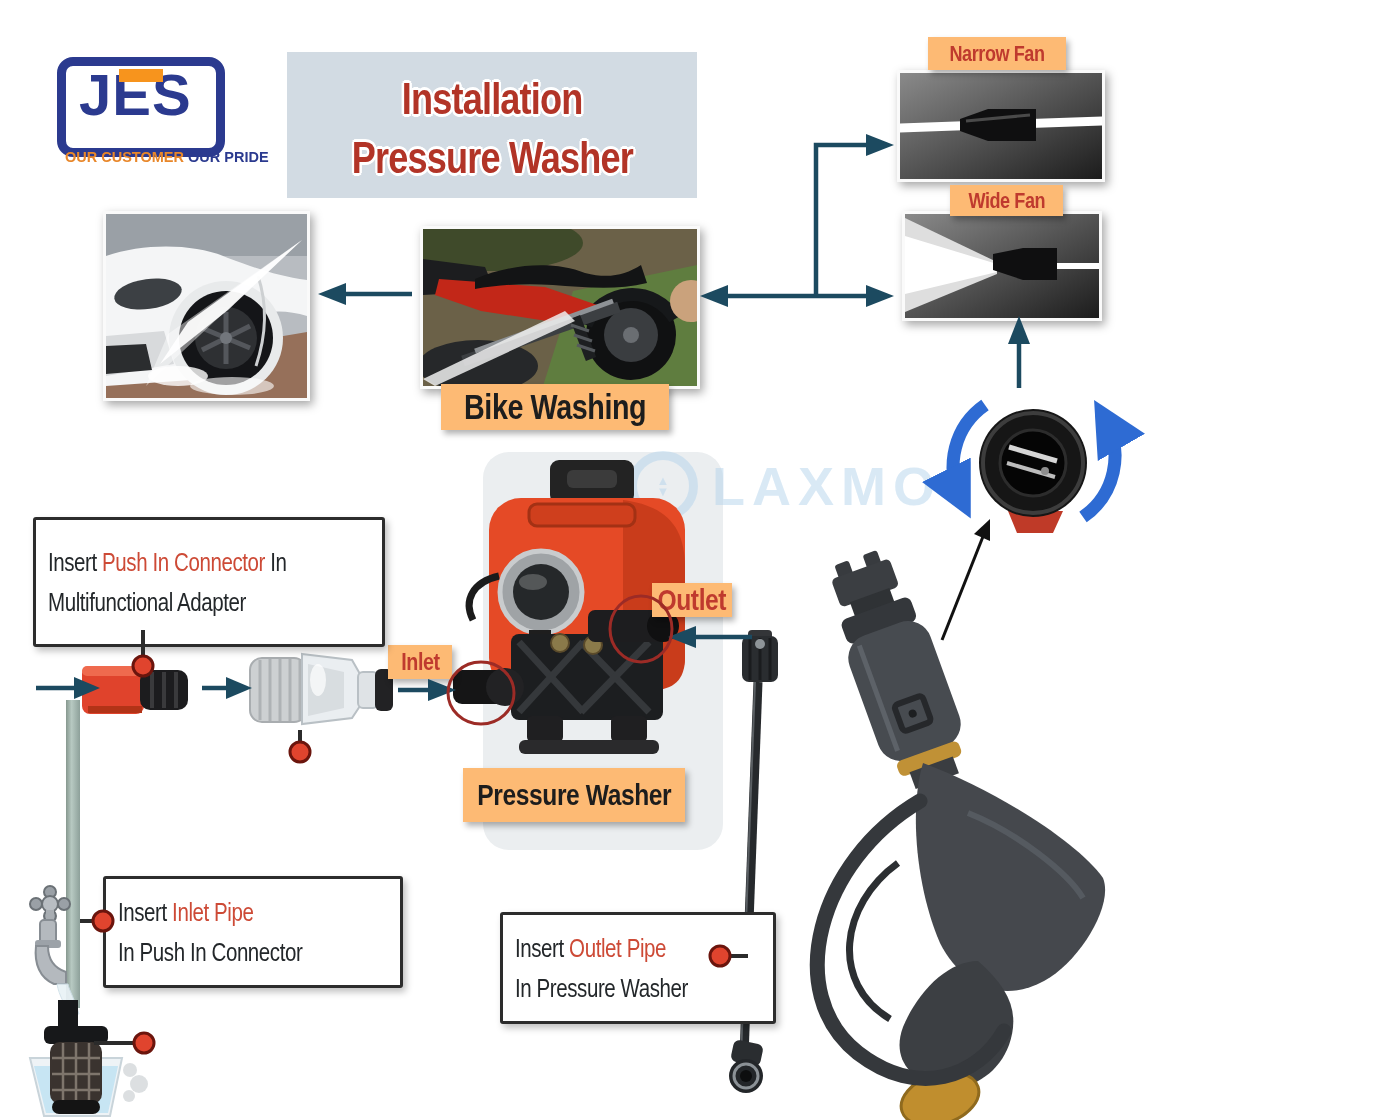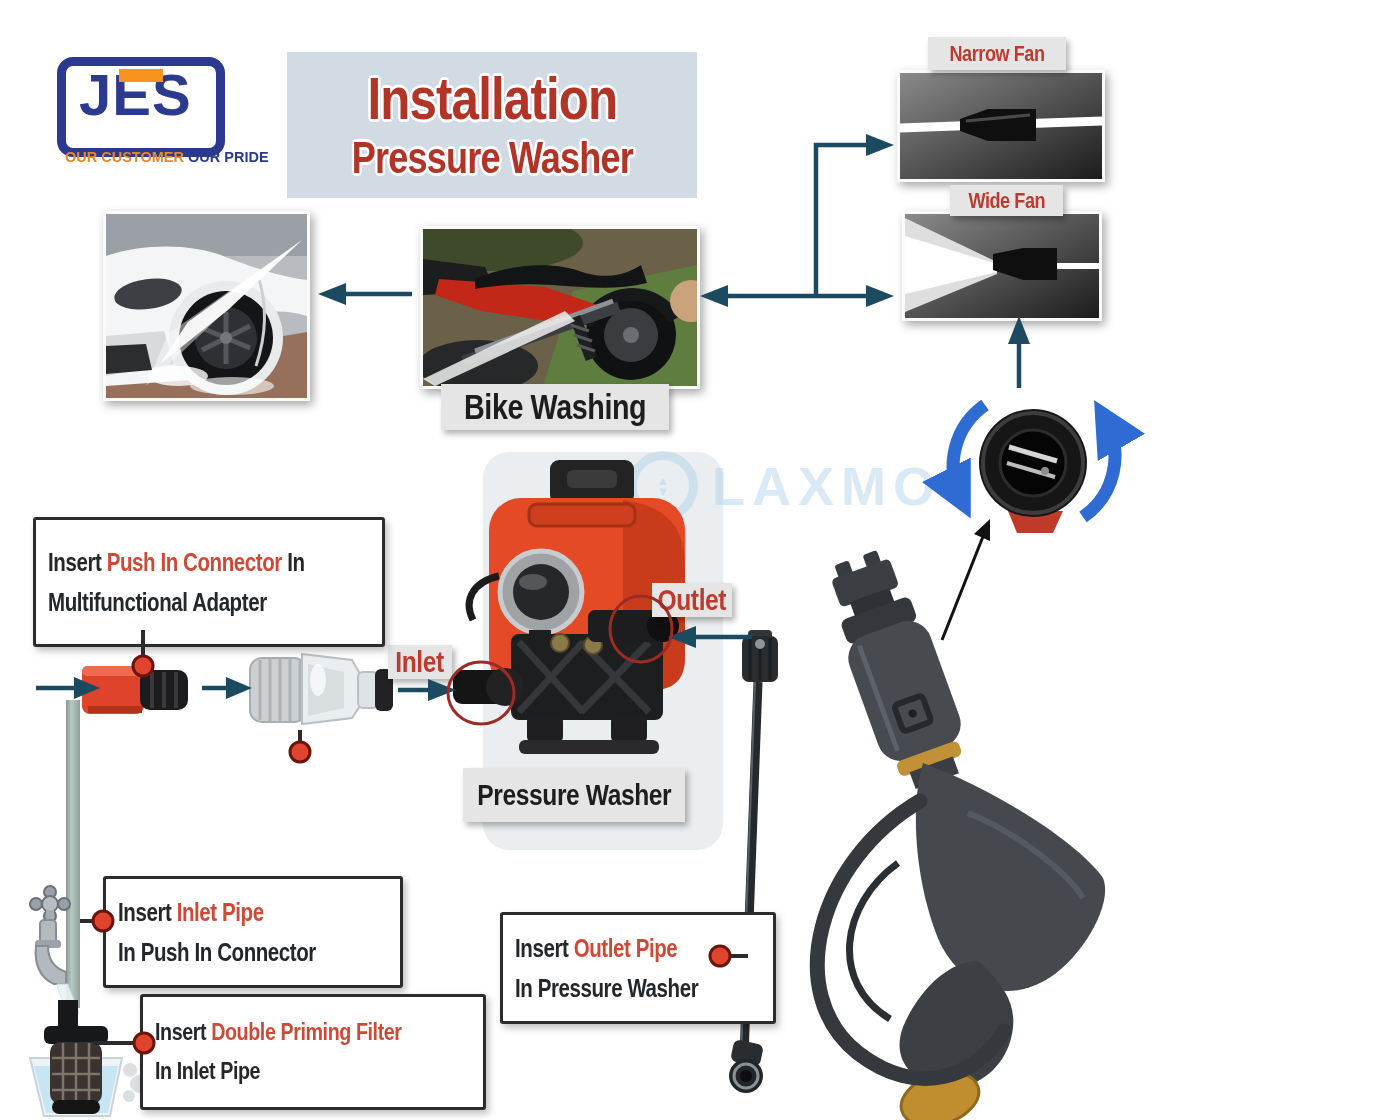--- a/index.html
+++ b/index.html
@@ -9,44 +9,44 @@
   .photo{position:absolute;border:3px solid #fafafa;box-shadow:3px 4px 9px rgba(0,0,0,.35);}
   .photo svg{display:block;}
   .tile{position:absolute;}
   .tile svg{display:block;overflow:visible;}
 
   
   .title-panel{left:287px;top:52px;width:410px;height:146px;background:#d2dbe3;
                display:flex;flex-direction:column;align-items:center;justify-content:center;z-index:5;}
   .title1,.title2{color:#b23427;font-weight:900;letter-spacing:-1px;
     text-shadow:-2px -2px 0 #fff,2px -2px 0 #fff,-2px 2px 0 #fff,2px 2px 0 #fff,0 3px 0 #fff,0 -3px 0 #fff,3px 0 0 #fff,-3px 0 0 #fff;}
-  .title1{font-size:60px;line-height:66px;}
+  .title1{font-size:44px;line-height:66px;}
   .title2{font-size:44px;line-height:52px;}
   .cond{display:inline-block;transform:scaleX(.82);transform-origin:center center;white-space:nowrap;}
   .condL{display:inline-block;transform:scaleX(.82);transform-origin:left center;white-space:nowrap;}
 
   
   .jes-box{left:45px;top:55px;width:195px;height:125px;background:#fff;z-index:5;}
   .jes-frame{position:absolute;left:12px;top:2px;width:150px;height:82px;border:9px solid #2b3a8f;border-radius:16px;}
   .jes-text{position:absolute;left:34px;top:6px;font-size:58px;font-weight:900;color:#2b3a8f;letter-spacing:1px;}
   .jes-ebar{position:absolute;left:74px;top:14px;width:44px;height:13px;background:#f7941d;}
   .jes-tag{position:absolute;left:0;top:94px;width:195px;font-size:14.5px;font-weight:800;white-space:nowrap;margin-left:20px;}
   .tag-orange{color:#e8872a;} .tag-blue{color:#2b3a8f;}
 
   
-  .tag-box{position:absolute;background:#e5e5e5;box-shadow:3px 4px 6px rgba(0,0,0,.3);
+  .tag-box{position:absolute;background:#fdba74;box-shadow:3px 4px 6px rgba(0,0,0,.3);
            display:flex;align-items:center;justify-content:center;z-index:40;}
   .tag-box .txt{font-weight:800;color:#1d1d1d;letter-spacing:-0.5px;}
   .mode-box .txt{color:#bf3a2e;}
 
   
   .step-box{position:absolute;background:#fff;border:3px solid #2c2c2c;border-radius:3px;
             box-shadow:3px 4px 7px rgba(0,0,0,.25);display:flex;flex-direction:column;
             justify-content:center;padding:6px 12px;z-index:40;}
-  .step-line{font-size:25px;line-height:1.62;font-weight:700;color:#23272a;letter-spacing:-0.5px;}
+  .step-line{font-size:25px;line-height:1.62;font-weight:400;color:#23272a;letter-spacing:-0.5px;}
   .step-box.small .step-line{font-size:24px;}
   .redtxt{color:#cd4a36;}
 
   
   .laxmo{left:628px;top:450px;width:320px;height:72px;display:flex;align-items:center;gap:14px;
          opacity:.5;z-index:2;}
   .laxmo-icon{width:52px;height:52px;border:9px solid #b5d4ec;border-radius:50%;
               display:flex;flex-direction:column;align-items:center;justify-content:center;color:#b5d4ec;
               font-size:13px;line-height:11px;font-weight:900;}
   .laxmo-text{font-size:54px;font-weight:900;letter-spacing:7px;color:#b5d4ec;}
@@ -219,21 +219,21 @@
       <circle cx="52" cy="229" r="19" fill="#222224"></circle>
       <rect x="74" y="258" width="36" height="26" rx="5" fill="#1f1f21"></rect>
       <rect x="158" y="258" width="36" height="26" rx="5" fill="#1f1f21"></rect>
       <rect x="66" y="282" width="140" height="14" rx="6" fill="#2a2a2c"></rect>
     </svg>
   </div>
   <div class="tag-box" style="left:463px;top:768px;width:222px;height:54px;">
     <span class="txt" style="font-size:30px;"><span class="cond">Pressure Washer</span></span>
   </div>
   <div class="tag-box mode-box" style="left:388px;top:645px;width:64px;height:34px;">
-    <span class="txt" style="font-size:30px;"><span class="cond">Inlet</span></span>
+    <span class="txt" style="font-size:24px;"><span class="cond">Inlet</span></span>
   </div>
   <div class="tag-box mode-box" style="left:652px;top:583px;width:80px;height:34px;">
     <span class="txt" style="font-size:30px;"><span class="cond">Outlet</span></span>
   </div>
 
   <div class="tile" style="left:80px;top:662px;z-index:4;">
     <svg width="112" height="56" viewBox="0 0 112 56">
       <rect x="2" y="4" width="62" height="48" rx="8" fill="#e0432c"></rect>
       <rect x="2" y="4" width="62" height="10" rx="5" fill="#ef6a4e"></rect>
       <rect x="8" y="44" width="54" height="7" fill="#b23317"></rect>
@@ -352,24 +352,20 @@
     <div class="step-line"><span class="condL"><span>Insert </span><span class="redtxt">Push In Connector</span><span> In</span></span></div>
     <div class="step-line"><span class="condL">Multifunctional Adapter</span></div>
   </div>
 
 
   <div class="step-box" style="left:103px;top:876px;width:270px;height:94px;">
     <div class="step-line"><span class="condL"><span>Insert </span><span class="redtxt">Inlet Pipe</span></span></div>
     <div class="step-line"><span class="condL">In Push In Connector</span></div>
   </div>
 
-  <div class="step-box small" style="left:140px;top:994px;width:316px;height:98px;">
-    <div class="step-line"><span class="condL"><span>Insert </span><span class="redtxt">Double Priming Filter</span></span></div>
-    <div class="step-line"><span class="condL">In Inlet Pipe</span></div>
-  </div>
 
   <div class="step-box" style="left:500px;top:912px;width:246px;height:94px;">
     <div class="step-line"><span class="condL"><span>Insert </span><span class="redtxt">Outlet Pipe</span></span></div>
     <div class="step-line"><span class="condL">In Pressure Washer</span></div>
   </div>
 
   <svg id="overlay" width="1400" height="1120" viewBox="0 0 1400 1120">
     <g stroke="#1c4a60" stroke-width="4.5" fill="none">
       <line x1="412" y1="294" x2="340" y2="294"></line>
       <path d="M872,145 L816,145 L816,296"></path>

